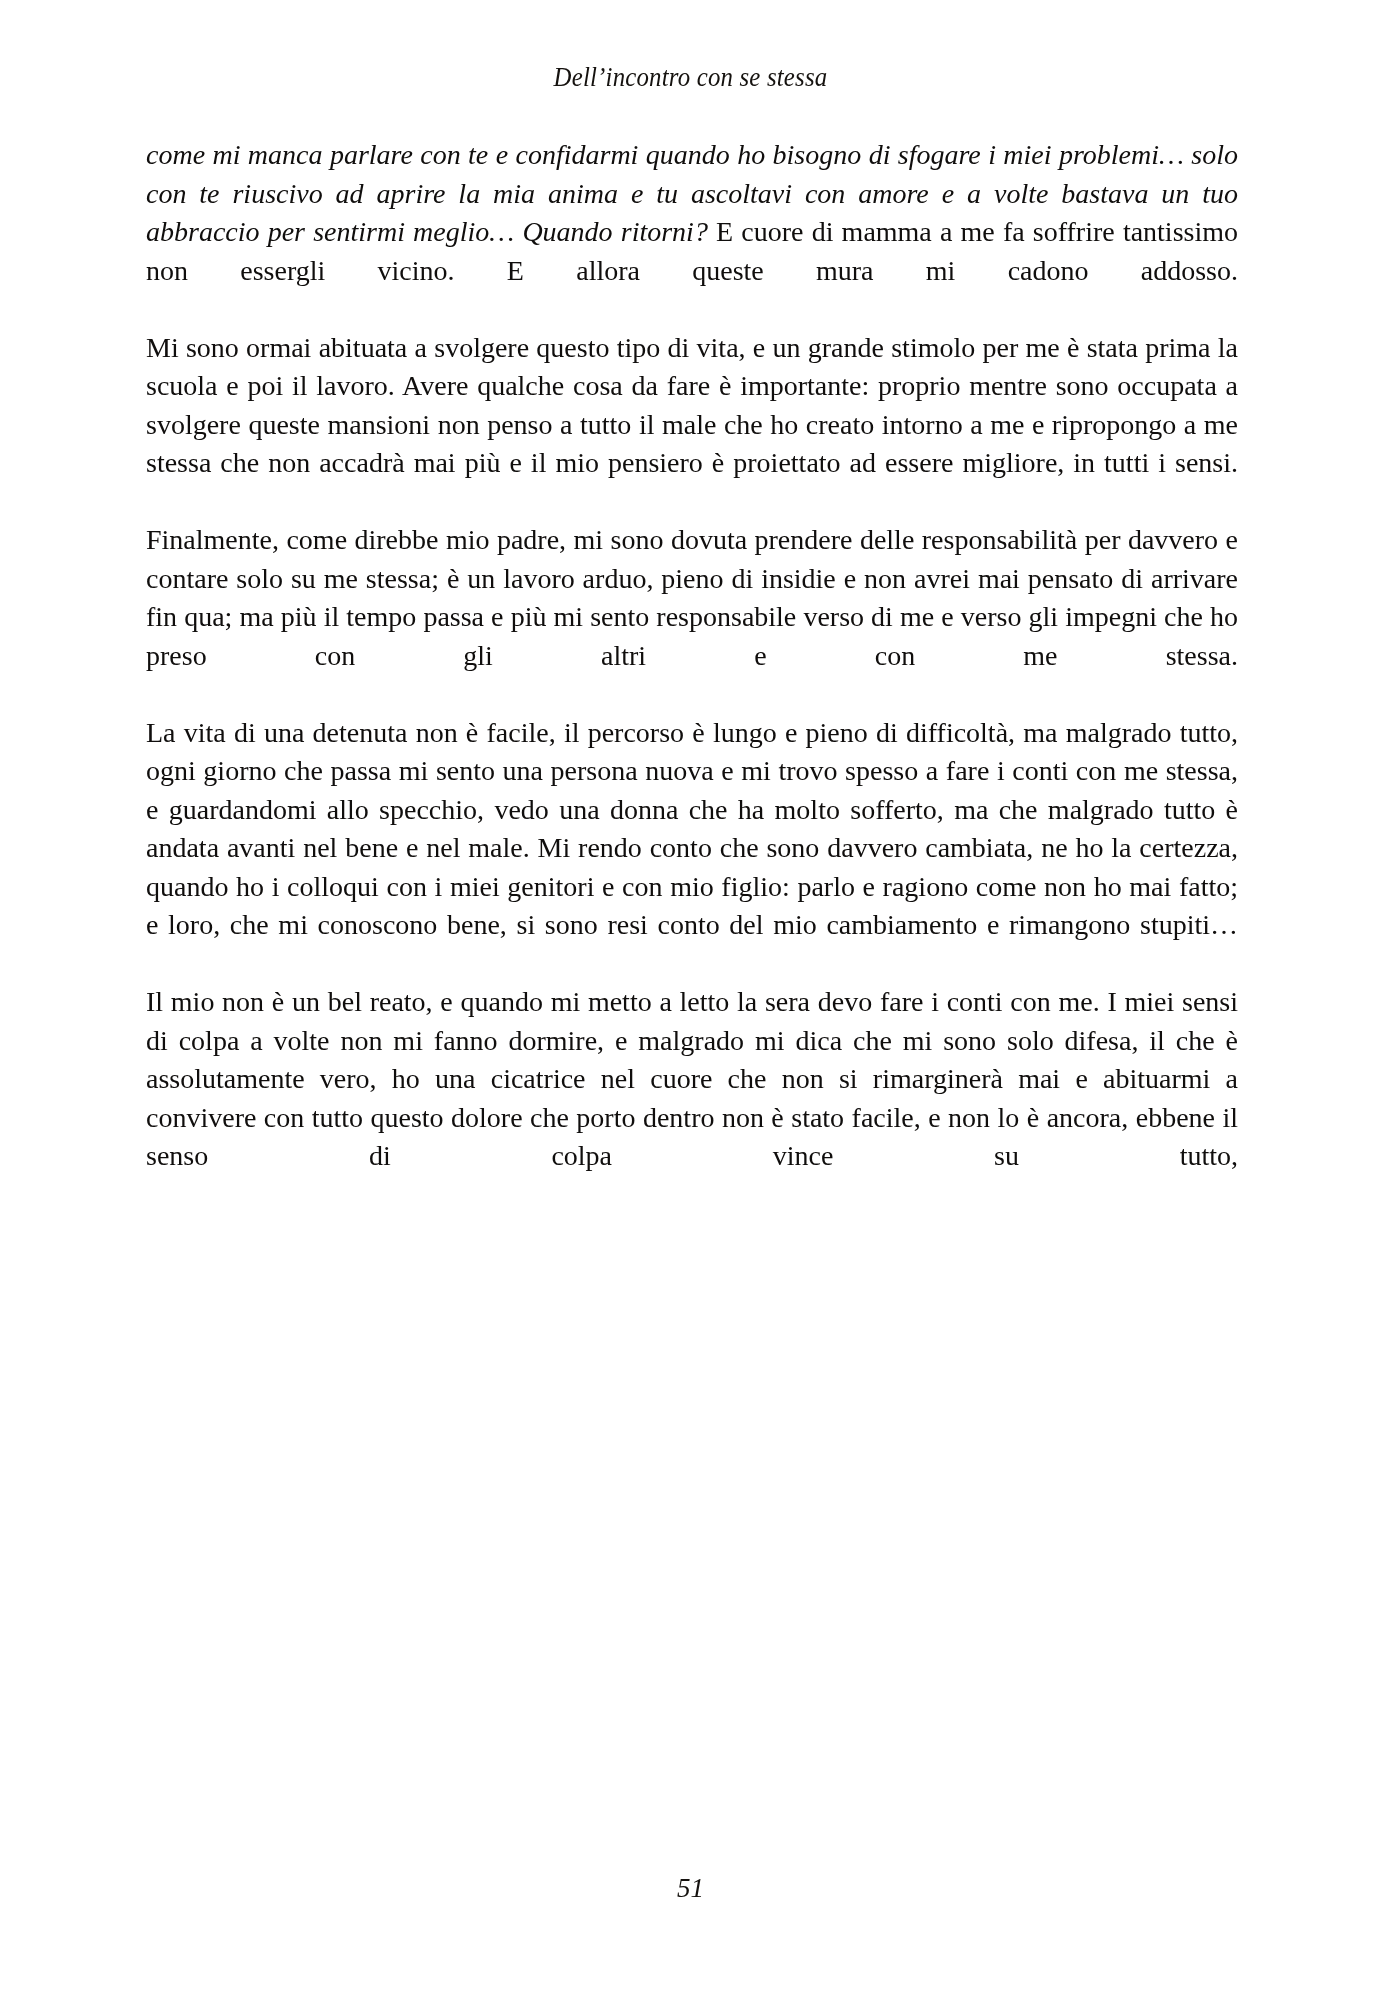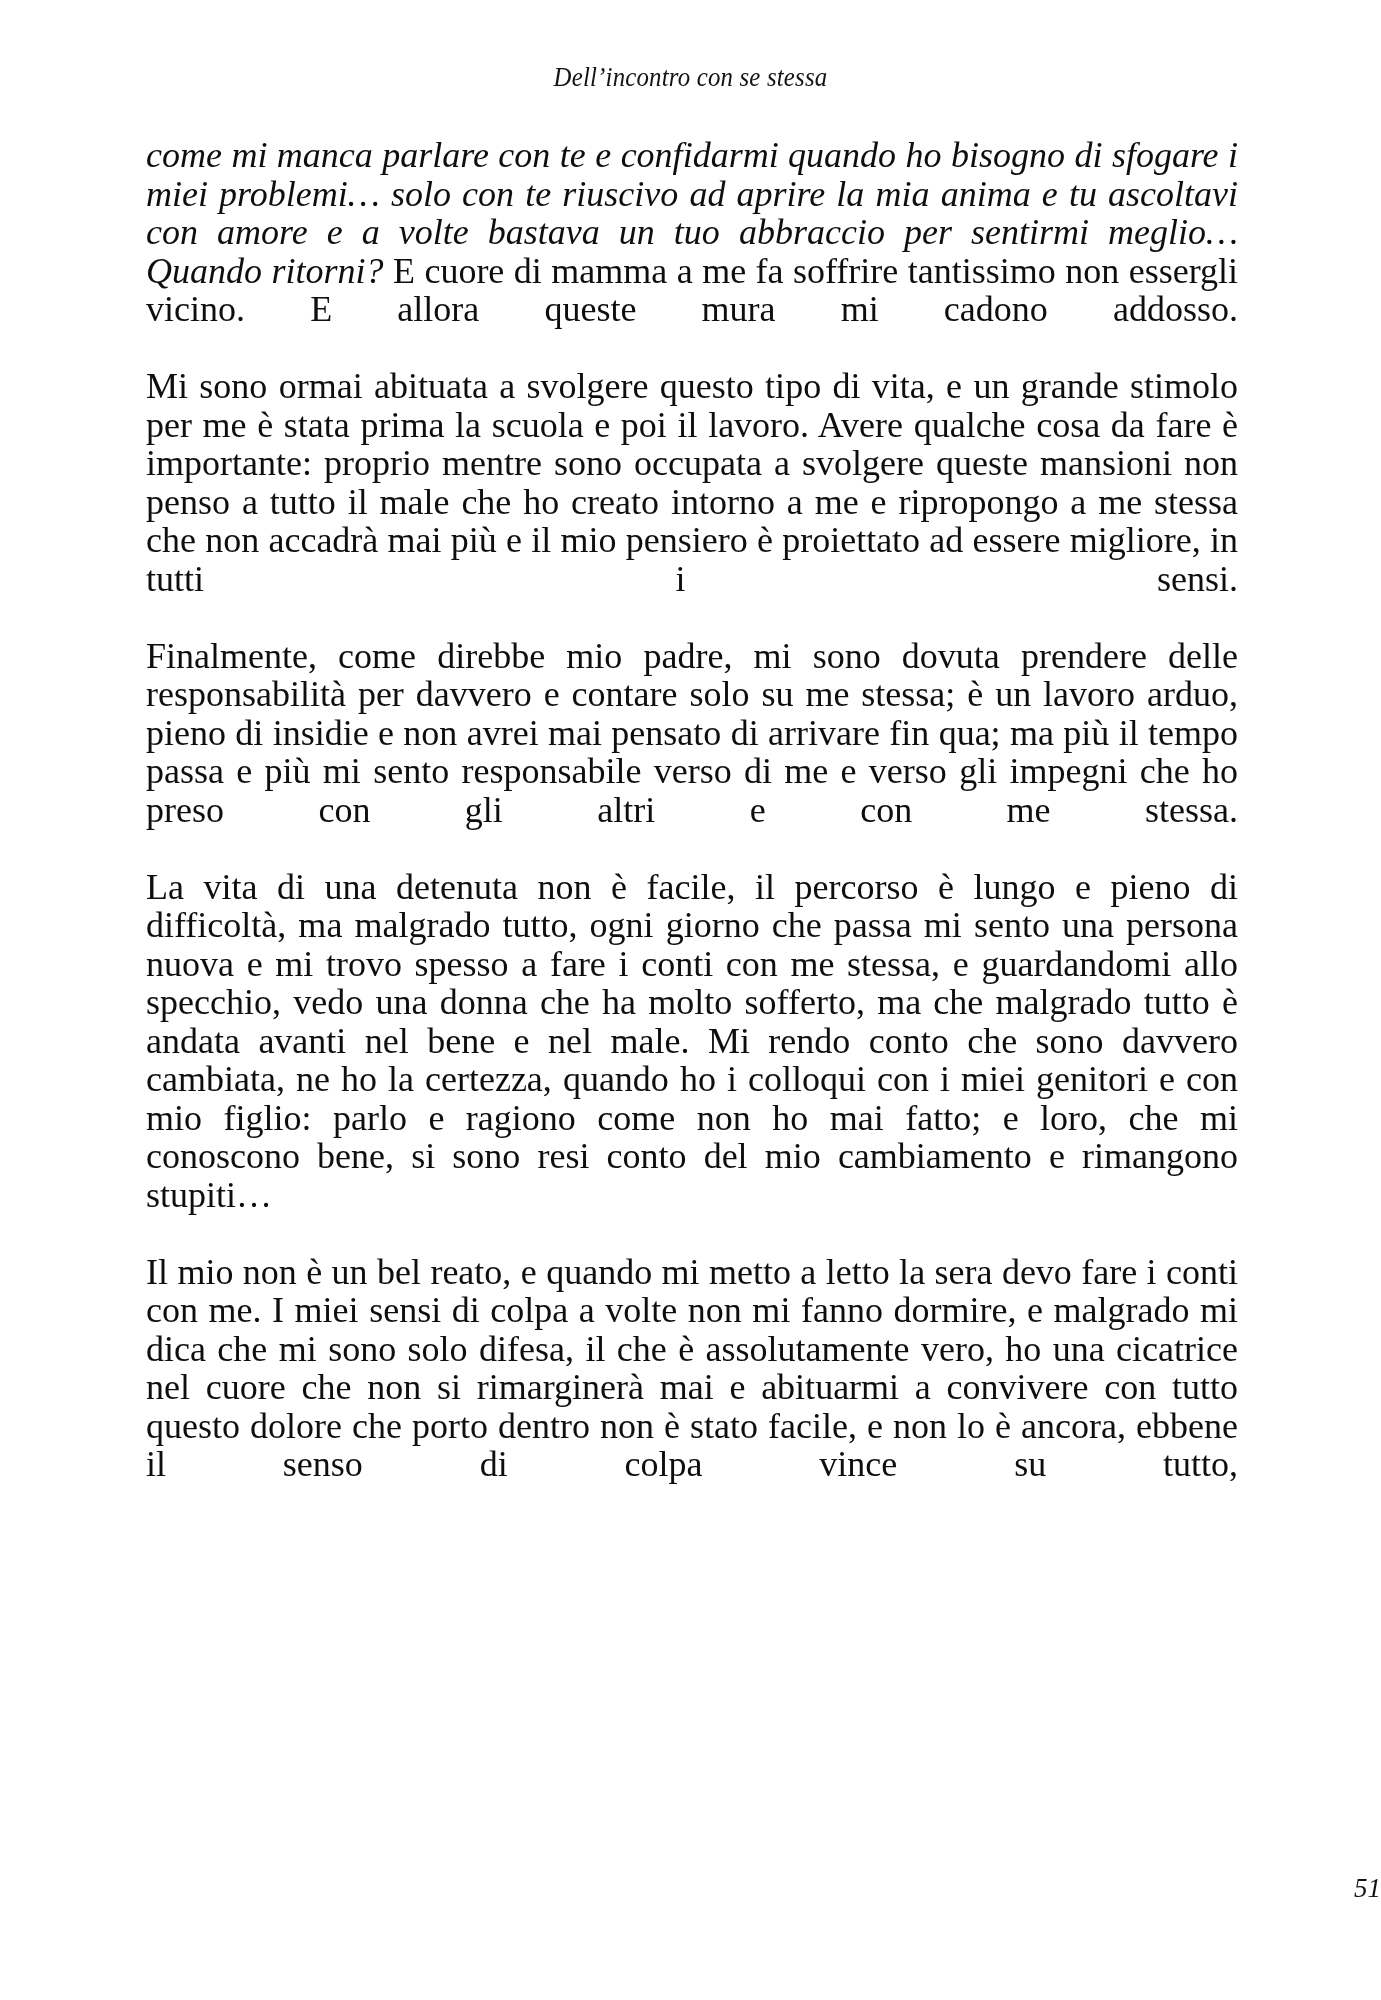--- a/index.html
+++ b/index.html
@@ -38,21 +38,21 @@
     position: absolute;
     top: 136px;
     left: 146px;
     width: 1092px;
   }
 
   .para {
     margin: 0;
     text-align: justify;
     text-justify: inter-word;
-    font-size: 36px;
+    font-size: 28px;
     line-height: 38.5px;
     color: #100e0d;
     hyphens: manual;
     -webkit-hyphens: manual;
     transform-origin: left top;
   }
 
   .para.italic-lead {
     font-style: italic;
   }
@@ -67,21 +67,21 @@
     display: inline-block;
     width: 100%;
   }
 
   
   .folio {
     position: absolute;
     top: 1873px;
     left: 0;
     width: 1381px;
-    text-align: right;
+    text-align: center;
     font-style: italic;
     font-size: 27px;
     color: #15120f;
   }
 </style>
 </head>
 <body>
 
 <div class="page">
 

